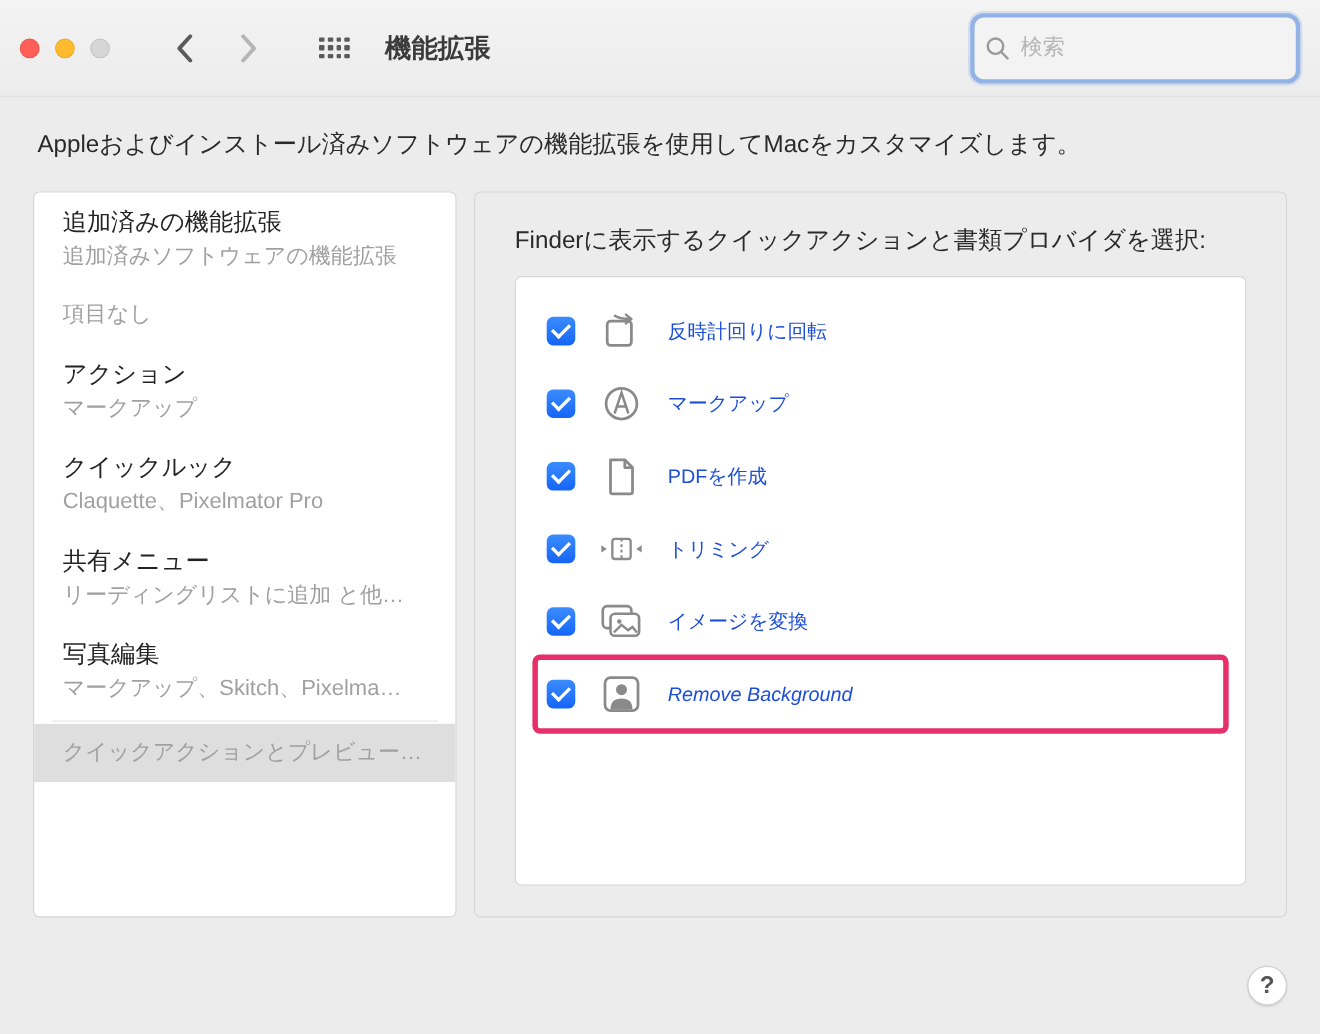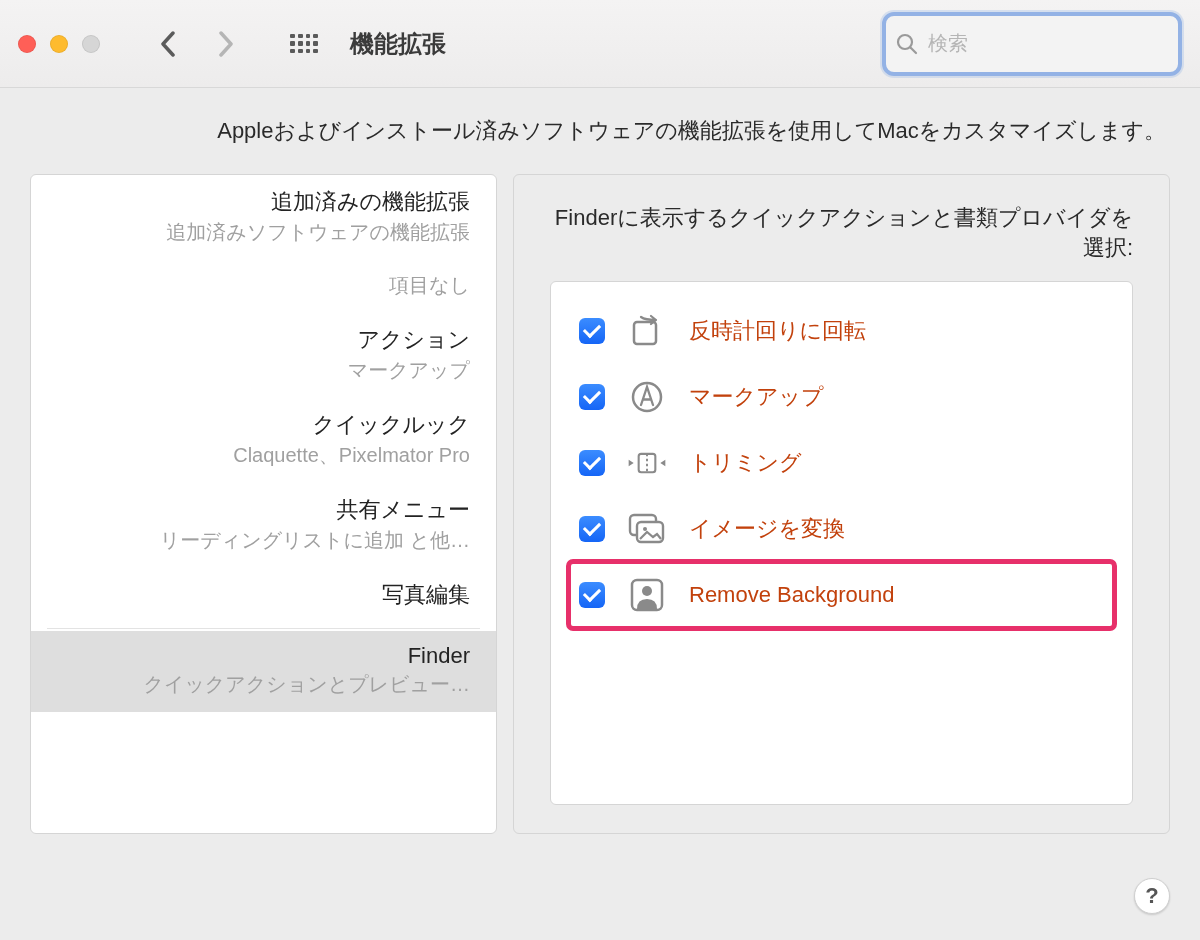--- a/index.html
+++ b/index.html
@@ -84,35 +84,34 @@
     font-size: 20px;
     color: #444;
   }
   .search-input::placeholder { color: #b5b5b5; }
   
   .content {
     flex: 1;
     background: #ececec;
     padding: 0 30px 41px 30px;
     position: relative;
-    text-align: right;
   }
   .description {
     font-size: 22px;
     color: #2a2a2a;
     padding: 28px 4px 28px 4px;
   }
   .panels {
     display: flex;
     gap: 16px;
     height: 660px;
   }
   
   .sidebar {
-    width: 467px;
+    width: 385px;
     background: #fff;
     border: 1px solid #d5d5d5;
     border-radius: 6px;
     overflow: hidden;
     display: flex;
     flex-direction: column;
   }
   .sidebar-item {
     padding: 12px 26px 14px 26px;
     cursor: default;
@@ -160,20 +159,21 @@
   .check-item {
     display: flex;
     align-items: center;
     gap: 22px;
     padding: 13px 10px;
     border-radius: 4px;
   }
   .check-item.highlighted {
     outline: 5px solid #e7306a;
     outline-offset: -2px;
+    font-style: italic;
   }
   .checkbox {
     width: 26px; height: 26px;
     border-radius: 6px;
     background: linear-gradient(#3b8cff, #1565f6);
     position: relative;
     flex-shrink: 0;
   }
   .checkbox::after {
     content: "";
@@ -186,22 +186,22 @@
   }
   .item-icon {
     width: 40px; height: 40px;
     flex-shrink: 0;
     display: flex;
     align-items: center;
     justify-content: center;
     color: #808080;
   }
   .item-label {
-    font-size: 22px;
-    color: #c2410c;
+    font-size: 18px;
+    color: #1d4ed8;
   }
   
   .help-btn {
     position: absolute;
     right: 30px;
     bottom: 26px;
     width: 36px; height: 36px;
     border-radius: 50%;
     background: #fff;
     border: 1px solid #cfcfcf;
@@ -284,24 +284,24 @@
         <div class="sidebar-item">
           <div class="si-title">クイックルック</div>
           <div class="si-sub">Claquette、Pixelmator Pro</div>
         </div>
         <div class="sidebar-item">
           <div class="si-title">共有メニュー</div>
           <div class="si-sub">リーディングリストに追加 と他…</div>
         </div>
         <div class="sidebar-item">
           <div class="si-title">写真編集</div>
+          <div class="si-sub">マークアップ、Skitch、Pixelma…</div>
         </div>
         <div class="sidebar-sep"></div>
         <div class="sidebar-item sel">
-          <div class="si-title">Finder</div>
           <div class="si-sub">クイックアクションとプレビュー…</div>
         </div>
       </div>
 
       <div class="detail">
         <div class="detail-heading">Finderに表示するクイックアクションと書類プロバイダを選択:</div>
         <div class="checklist-box">
 
           <div class="check-item">
             <div class="checkbox"></div>
@@ -318,20 +318,29 @@
             <div class="checkbox"></div>
             <div class="item-icon">
               <svg width="34" height="34" viewBox="0 0 34 34">
                   <circle cx="17" cy="17" r="14" stroke="#8a8a8a" stroke-width="2.5" fill="none"></circle>
                   <path d="M11 25 L17 7 L23 25 M13.2 19.5 L20.8 19.5" stroke="#8a8a8a" stroke-width="2.3" fill="none" stroke-linecap="round"></path>
                 </svg>
             </div>
             <div class="item-label">マークアップ</div>
           </div>
 
+          <div class="check-item">
+            <div class="checkbox"></div>
+            <div class="item-icon">
+              <svg width="30" height="36" viewBox="0 0 30 36">
+                  <path d="M5 3 H18 L25 10 V32 Q25 34 23 34 H7 Q5 34 5 32 Z M18 3 V10 H25" stroke="#8a8a8a" stroke-width="2.5" fill="none" stroke-linejoin="round"></path>
+                </svg>
+            </div>
+            <div class="item-label">PDFを作成</div>
+          </div>
 
           <div class="check-item">
             <div class="checkbox"></div>
             <div class="item-icon">
               <svg width="48" height="30" viewBox="0 0 48 30">
                   <rect x="14" y="4" width="20" height="22" rx="3" stroke="#8a8a8a" stroke-width="2.5" fill="none"></rect>
                   <line x1="24" y1="4" x2="24" y2="26" stroke="#8a8a8a" stroke-width="2.3" stroke-dasharray="3 3"></line>
                   <path d="M8 15 L2 11 V19 Z M40 15 L46 11 V19 Z" fill="#8a8a8a"></path>
                 </svg>
             </div>

